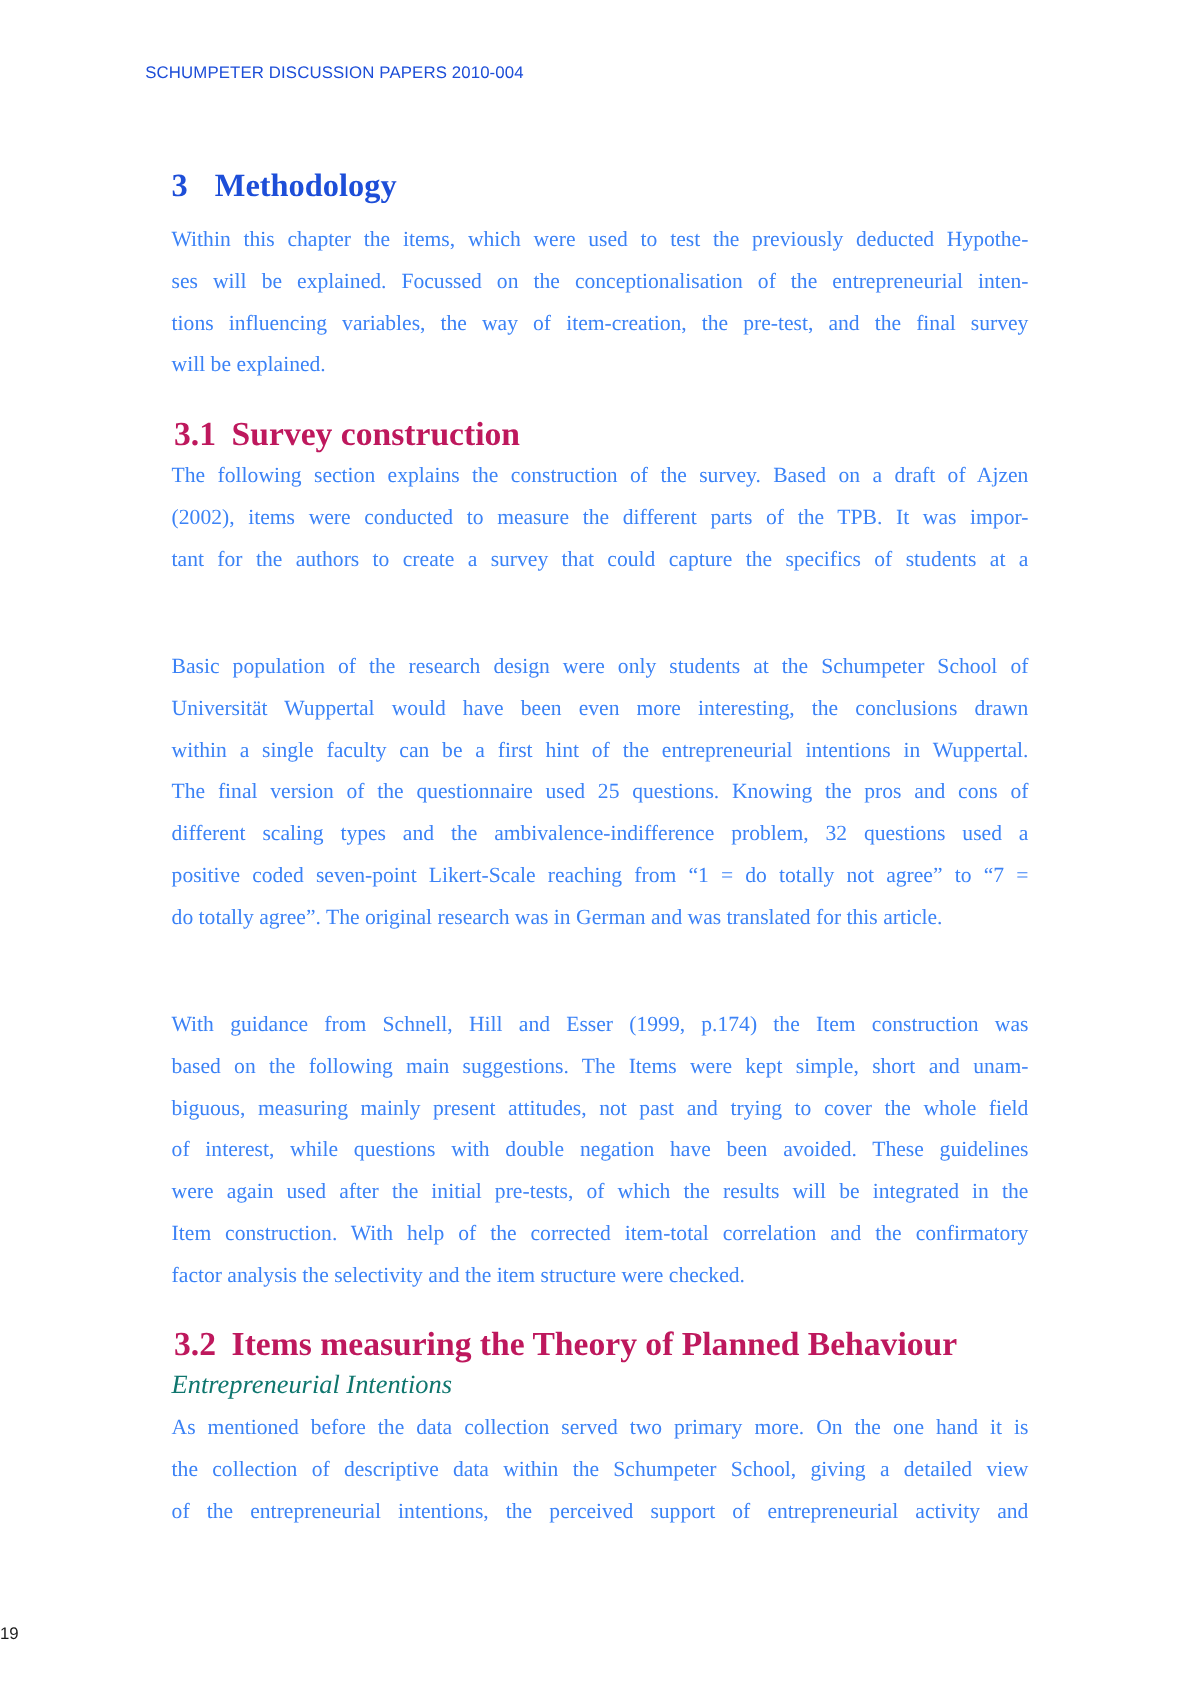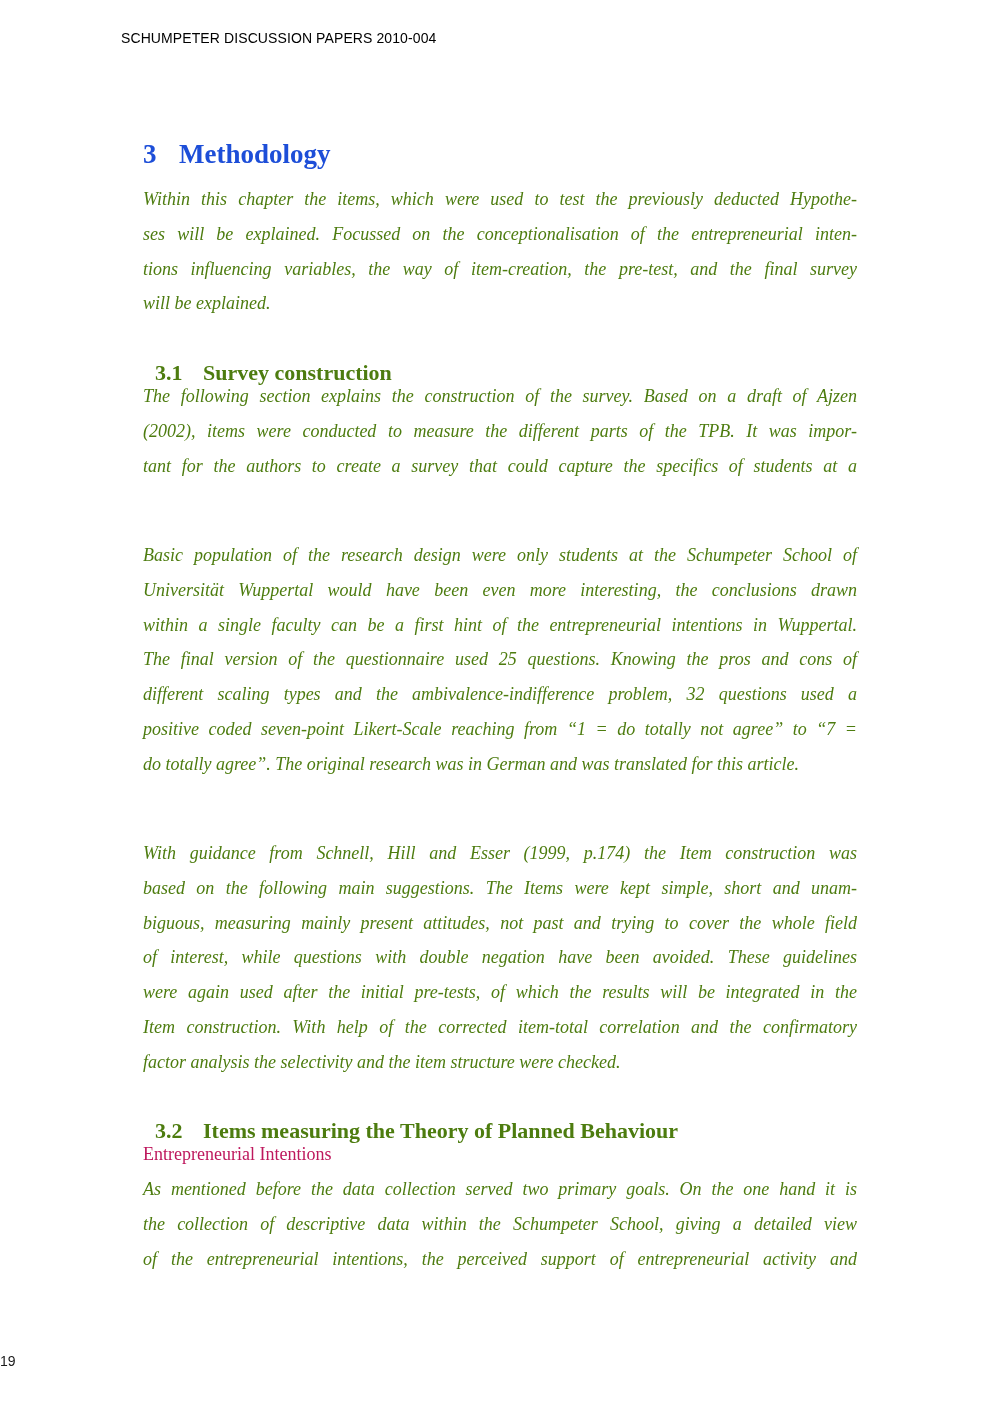--- a/index.html
+++ b/index.html
@@ -10,25 +10,25 @@
     body {
       width: 1000px;
       height: 1414px;
       position: relative;
       overflow: hidden;
       color: #111111;
     }
     .running-header {
       position: absolute;
       left: 121px;
-      top: 30px;
+      top: 52px;
       font-family: "Liberation Sans", sans-serif;
       font-size: 14px;
       letter-spacing: 0.1px;
-      color: #000000;
+      color: #1d4ed8;
       margin: 0;
     }
     .page-number {
       position: absolute;
       left: 0;
       width: 1000px;
       top: 1353px;
       font-family: "Liberation Sans", sans-serif;
       font-size: 14px;
       color: #1a1a1a;
@@ -41,52 +41,52 @@
       font-family: "Liberation Serif", serif;
       font-weight: bold;
       font-size: 27px;
       line-height: 32px;
       color: #1d4ed8;
       white-space: nowrap;
     }
     .h2 {
       position: absolute;
       left: 143px;
-      margin: 12px;
+      margin: 2px;
       font-family: "Liberation Serif", serif;
       font-weight: bold;
-      font-size: 22px;
+      font-size: 28px;
       line-height: 26px;
-      color: #4d7c0f;
+      color: #be185d;
       white-space: nowrap;
     }
     .secnum {
       display: inline-block;
     }
     .h1 .secnum { width: 36px; }
     .h2 .secnum { width: 48px; }
     .subhead {
       position: absolute;
       left: 143px;
       margin: 0;
       font-family: "Liberation Serif", serif;
-      font-size: 18px;
+      font-style: italic;
+      font-size: 22px;
       line-height: 22px;
-      color: #be185d;
+      color: #0f766e;
       white-space: nowrap;
     }
     .para {
       position: absolute;
       left: 143px;
       width: 714px;
       margin: 0;
       font-family: "Liberation Serif", serif;
       font-size: 18px;
-      color: #4d7c0f;
-      font-style: italic;
+      color: #3b82f6;
     }
     .line {
       display: block;
       height: 34.8px;
       line-height: 34.8px;
       text-align: justify;
       text-align-last: justify;
       white-space: nowrap;
       overflow: visible;
     }
@@ -140,18 +140,18 @@
   <span class="line last">factor analysis the selectivity and the item structure were checked.</span>
 </div>
 
 <h2 class="h2" style="top:1106px;">
   <span class="secnum">3.2</span><span>Items measuring the Theory of Planned Behaviour</span>
 </h2>
 
 <div class="subhead" style="top:1143px;">Entrepreneurial Intentions</div>
 
 <div class="para" style="top:1172px;">
-  <span class="line">As mentioned before the data collection served two primary goals. On the one hand it is</span>
+  <span class="line">As mentioned before the data collection served two primary more. On the one hand it is</span>
   <span class="line">the collection of descriptive data within the Schumpeter School, giving a detailed view</span>
   <span class="line">of the entrepreneurial intentions, the perceived support of entrepreneurial activity and</span>
 </div>
 
 <div class="page-number">19</div>
 
 </body></html>

